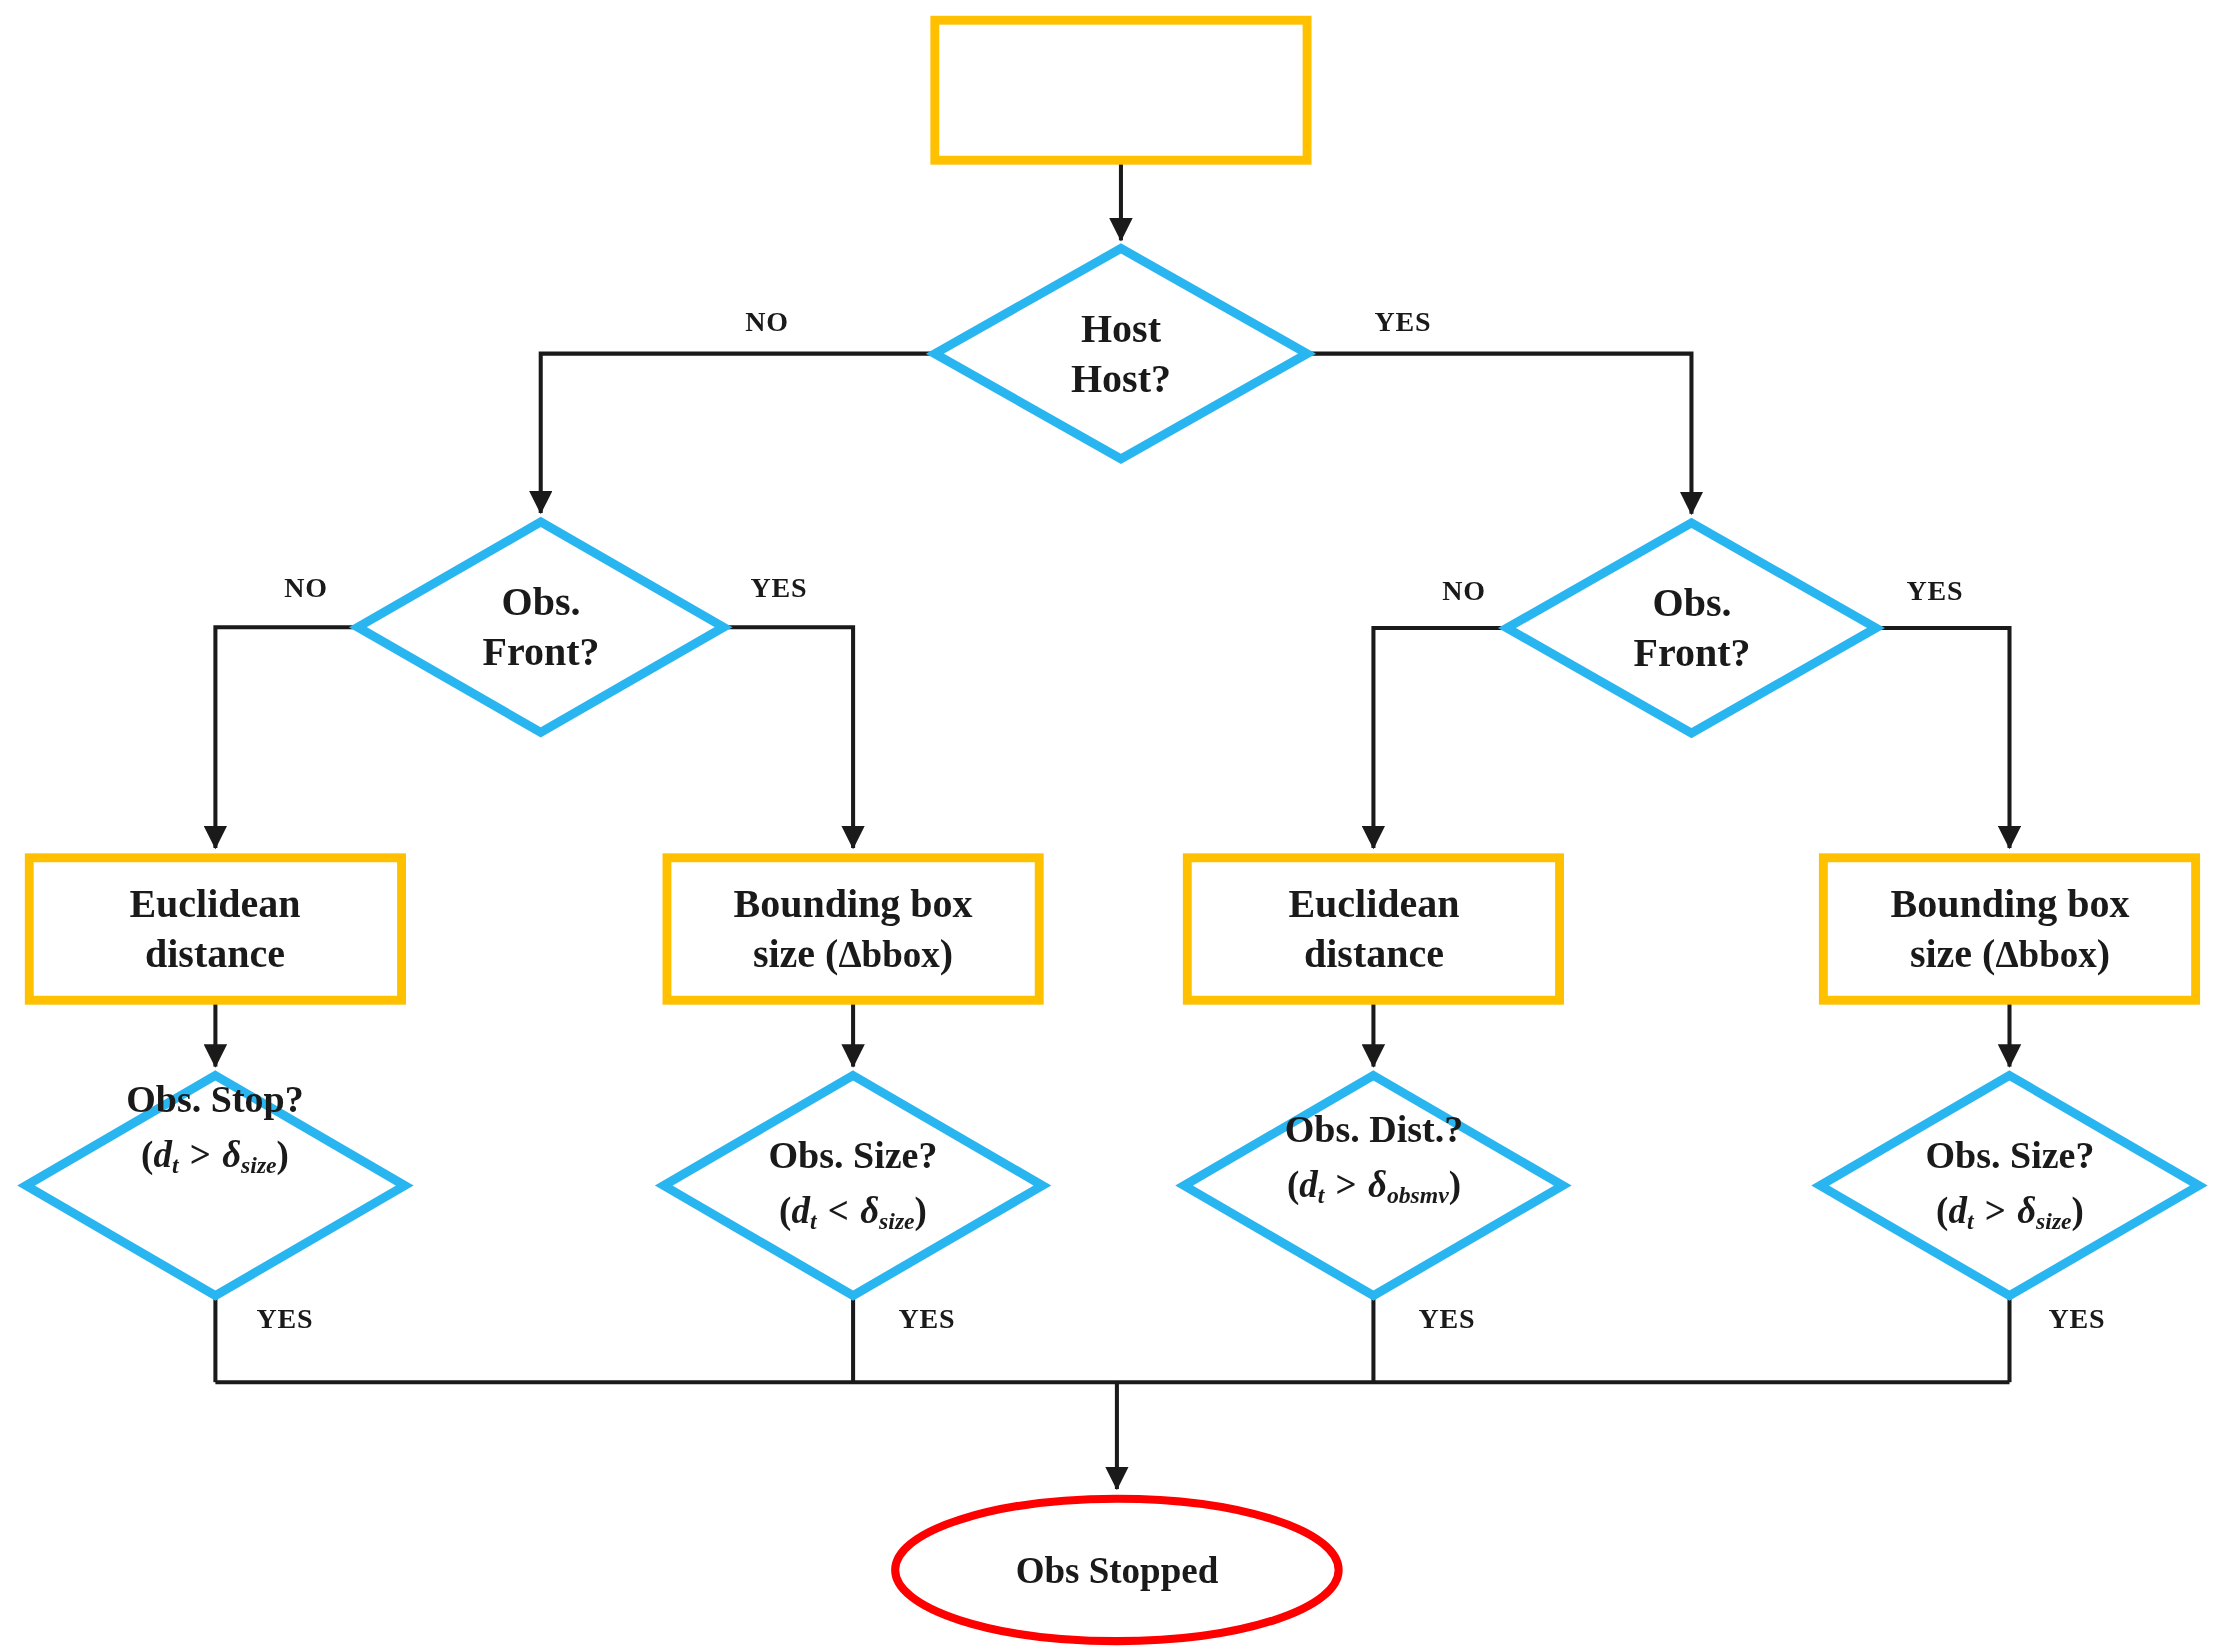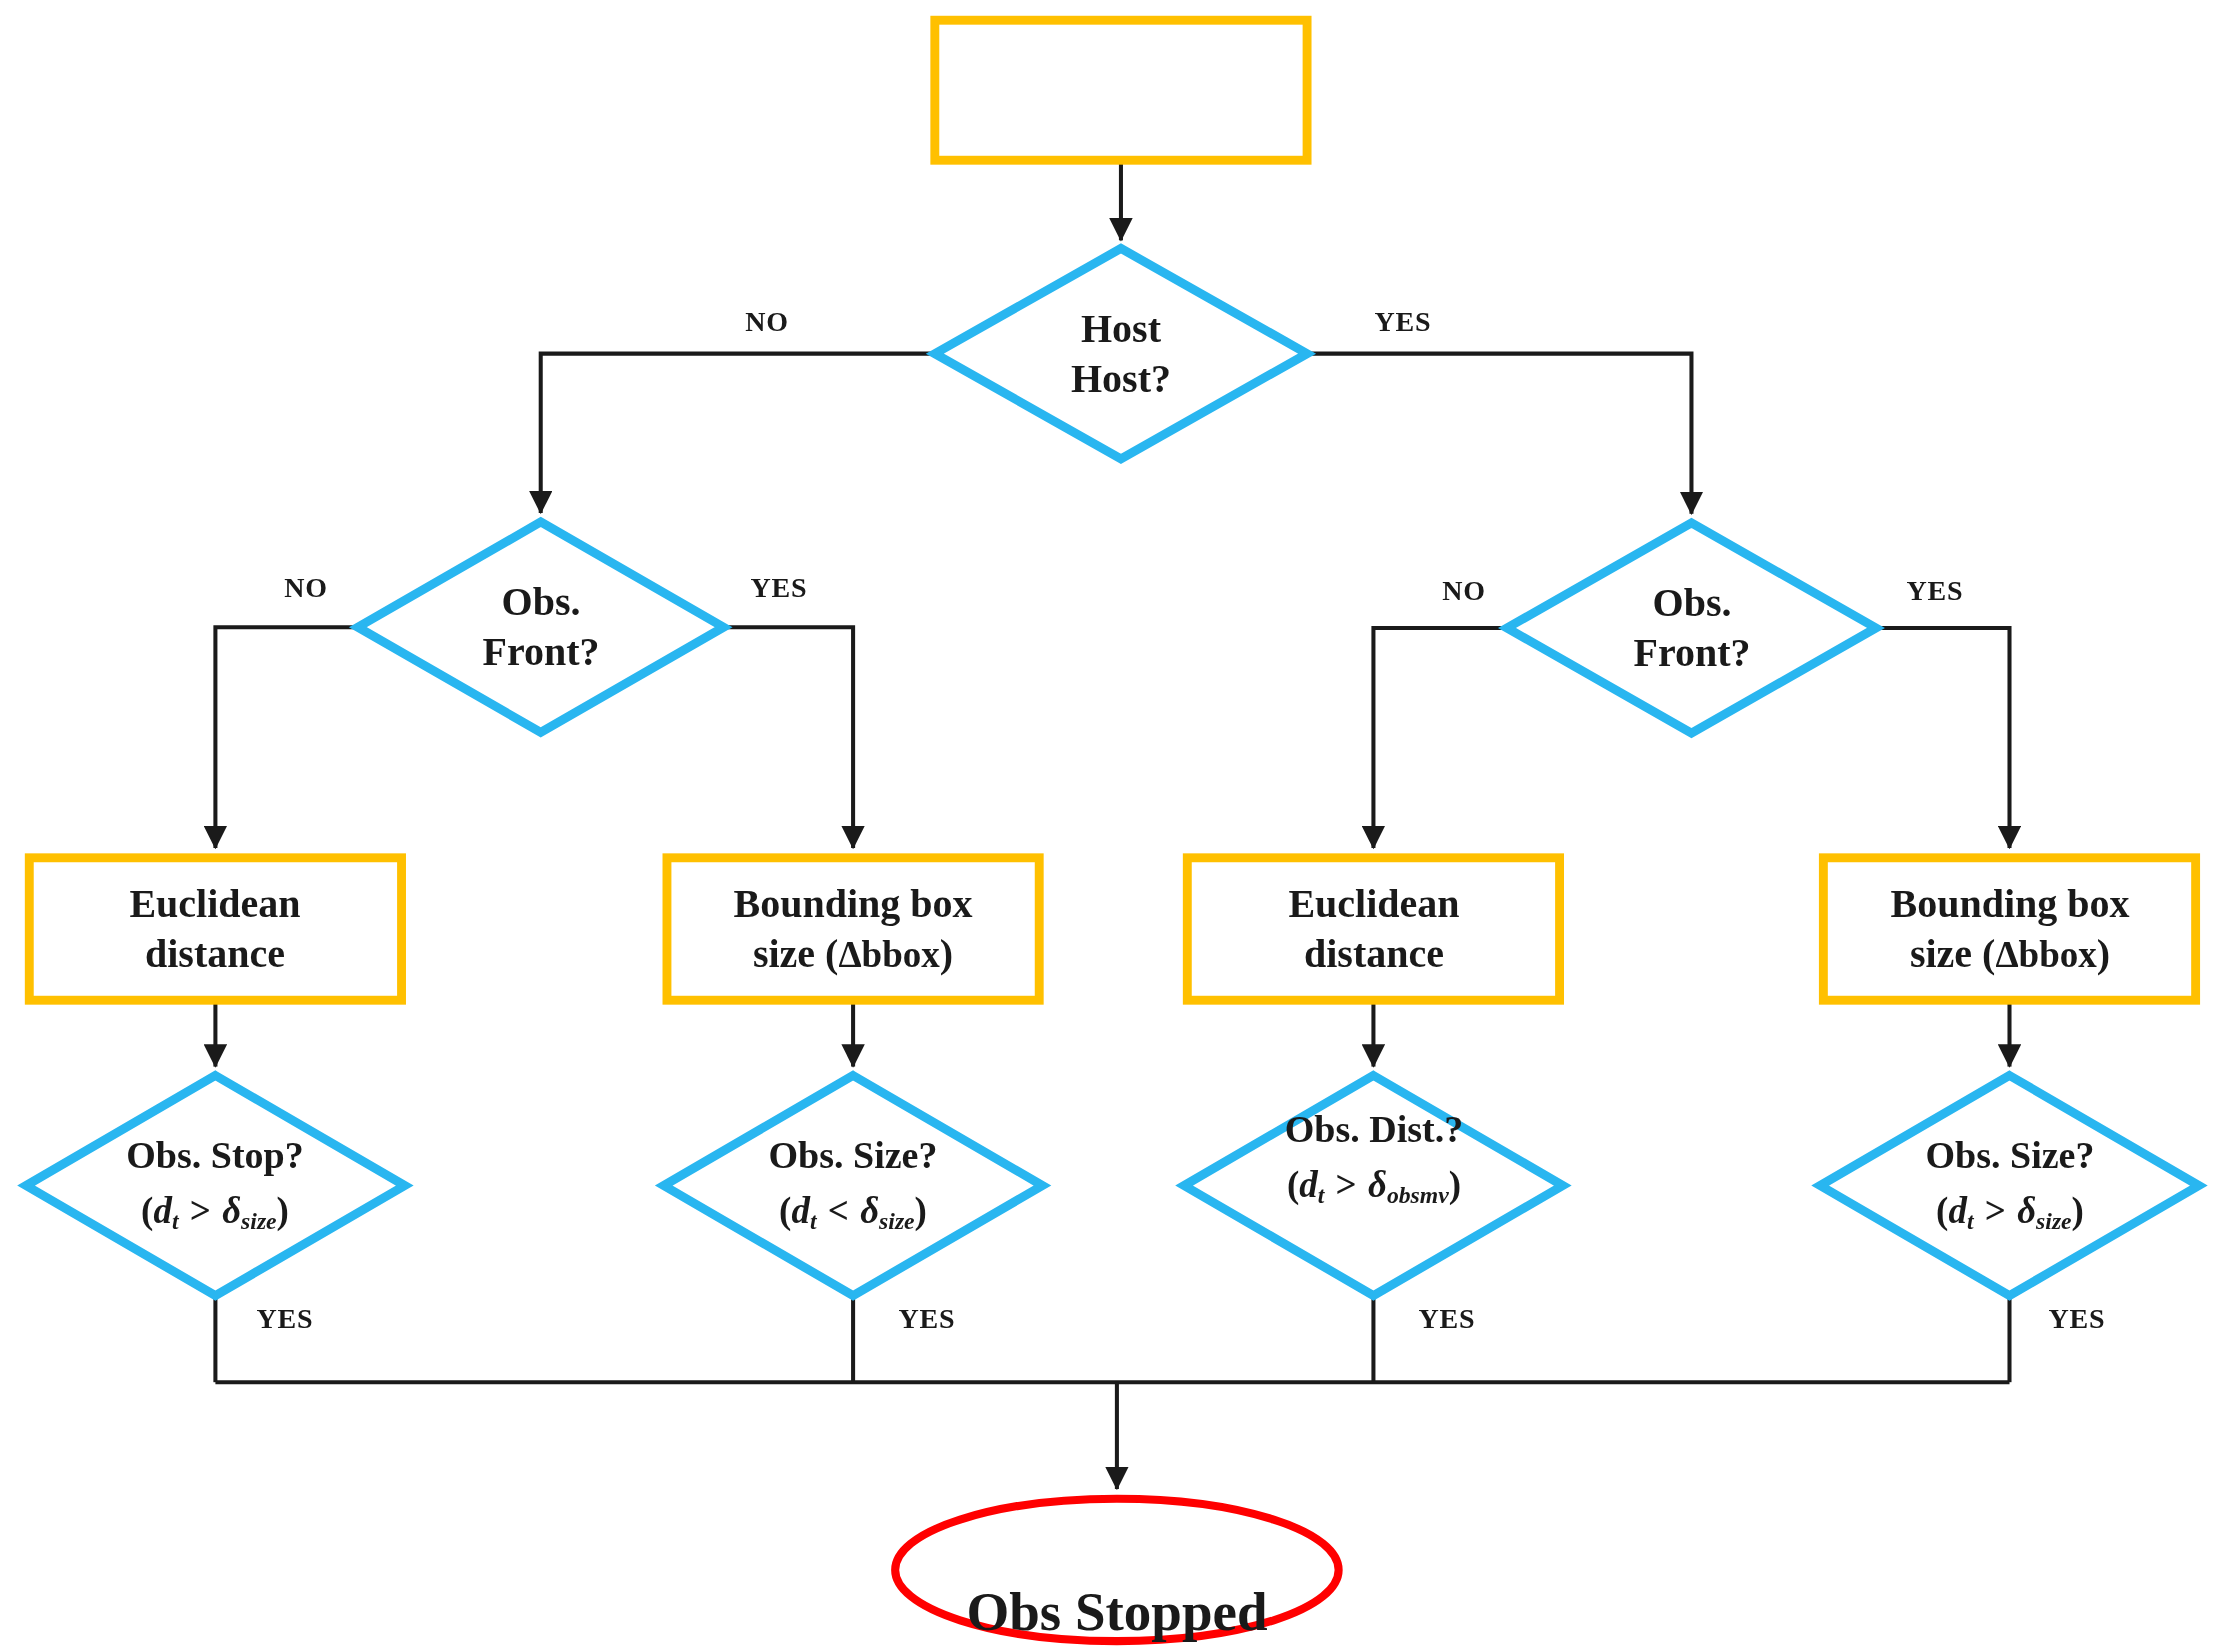--- a/index.html
+++ b/index.html
@@ -25,21 +25,21 @@
     color:var(--ink);font-weight:bold;text-align:center;white-space:nowrap;
   }
   .node-label{font-size:40px;line-height:50px;}
   .branch-label{font-size:28px;letter-spacing:0.8px;}
   .question{font-size:38px;line-height:45px;}
   .formula{font-size:37px;line-height:44px;margin-top:11.3px;}
   .formula .mit{font-style:italic;}
   .formula sub{font-size:0.64em;font-style:italic;font-weight:bold;vertical-align:-0.28em;line-height:0;}
   .formula .mop{margin:0 11.3px;}
   .decision-text{display:flex;flex-direction:column;align-items:center;}
-  .terminal-label{font-size:55px;margin-top:41px;}
+  .terminal-label{font-size:37px;}
 </style>
 </head>
 <body>
 
 <div id="canvas">
 
   <svg id="shapes" viewBox="0 0 2738 2034" xmlns="http://www.w3.org/2000/svg">
     <defs>
       <marker id="arrow" viewBox="0 0 10 10" refX="9.5" refY="5" markerWidth="5.8" markerHeight="5.8" orient="auto-start-reverse">
         <path class="arrowhead" d="M0,0 L10,5 L0,10 z"></path>
@@ -121,21 +121,21 @@
   <div class="t node-label" style="left:1374px;top:929px;">
     <div>Euclidean</div>
     <div>distance</div>
   </div>
 
   <div class="t node-label" style="left:2010px;top:929px;">
     <div>Bounding box</div>
     <div><span>size (</span><span class="formula mit" style="margin:0;">Δbbox</span><span>)</span></div>
   </div>
 
-  <div class="t decision-text" style="left:215px;top:1183px;">
+  <div class="t decision-text" style="left:215px;top:1127px;">
     <div class="question">Obs. Stop?</div>
     <div class="formula"><span>(</span><span class="mit">d</span><sub>t</sub><span class="mop">&gt;</span><span class="mit">δ</span><sub>size</sub><span>)</span></div>
   </div>
 
   <div class="t decision-text" style="left:853px;top:1183px;">
     <div class="question">Obs. Size?</div>
     <div class="formula"><span>(</span><span class="mit">d</span><sub>t</sub><span class="mop">&lt;</span><span class="mit">δ</span><sub>size</sub><span>)</span></div>
   </div>
 
   <div class="t decision-text" style="left:1374px;top:1157px;">

